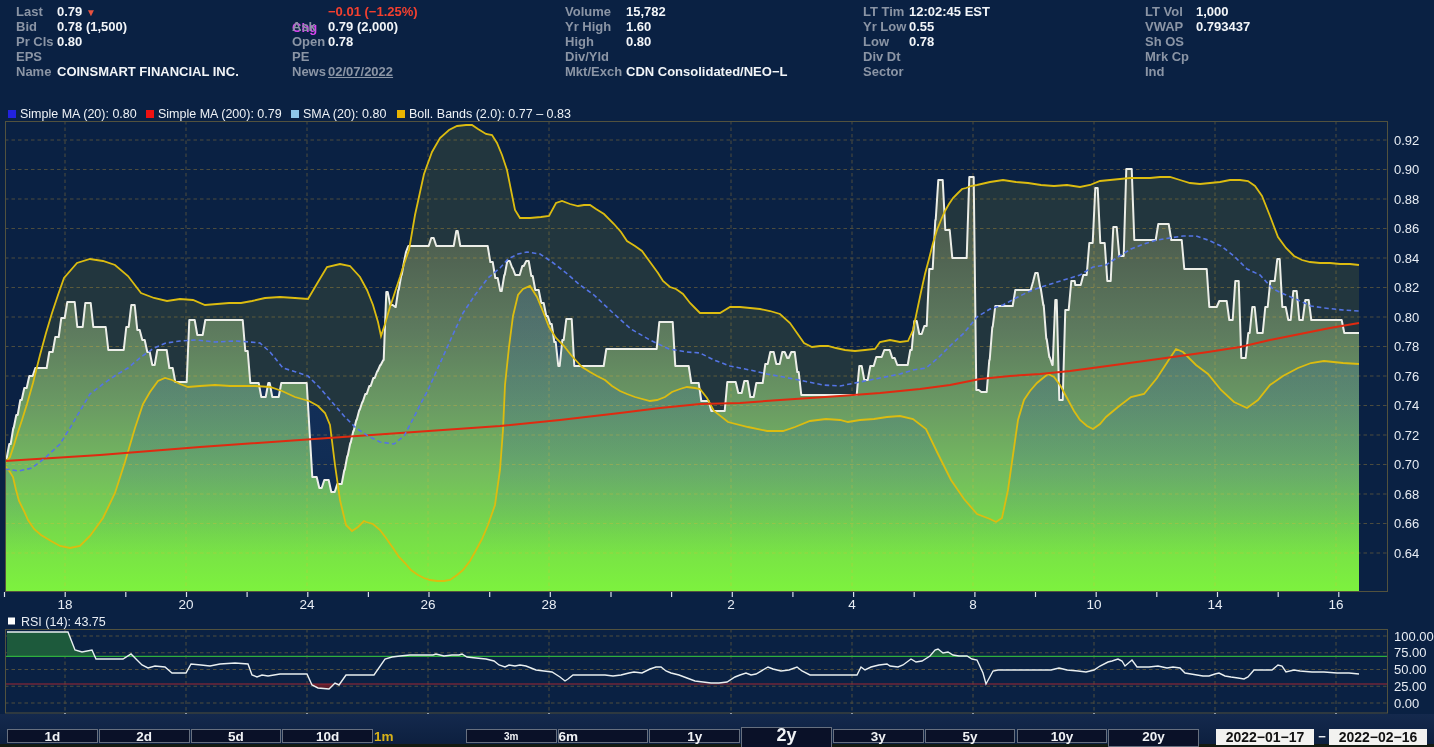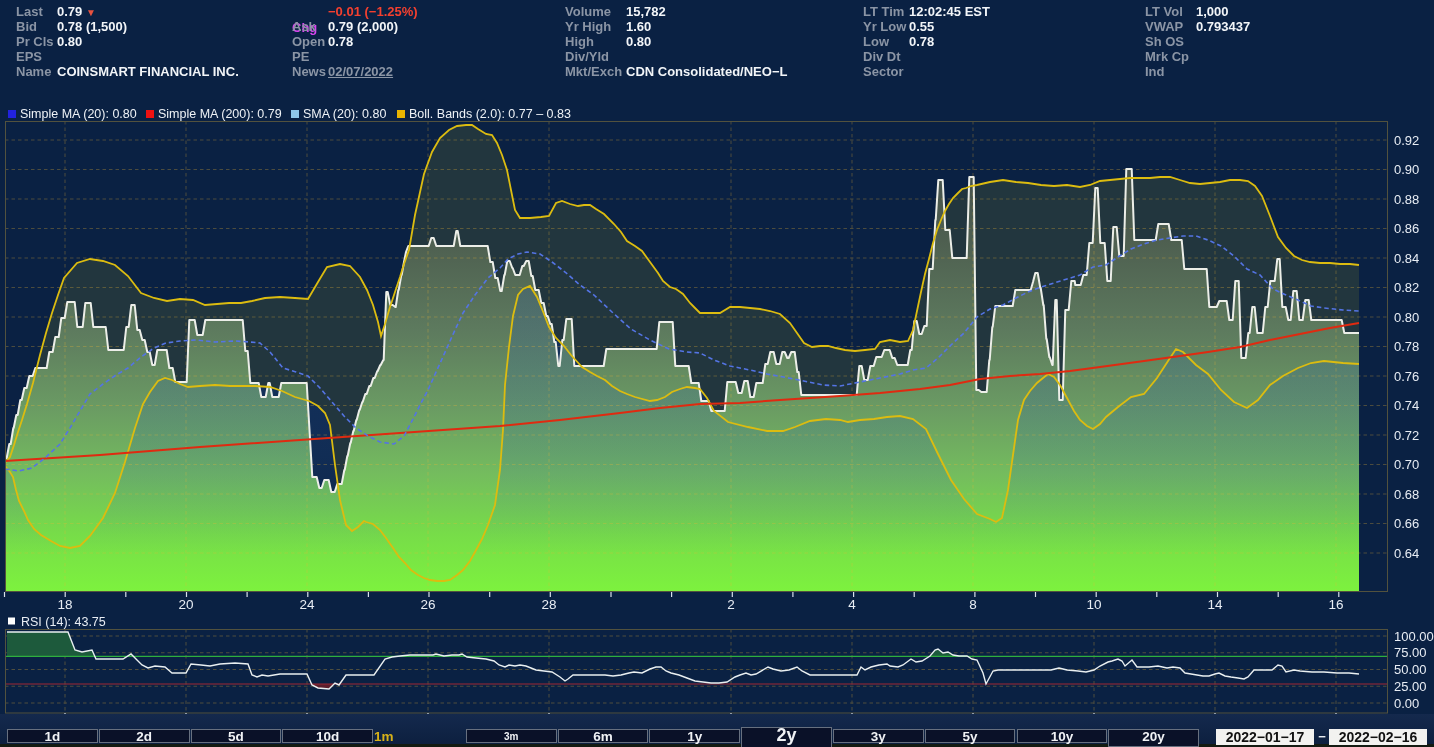--- a/index.html
+++ b/index.html
@@ -245,21 +245,21 @@
 <div style="position:absolute;left:397px;top:110px;width:8px;height:8px;background:#e8b400"></div>
 <div style="position:absolute;left:409px;top:107px;color:#eef2f6;font-size:12.5px;white-space:nowrap">Boll. Bands (2.0): 0.77 – 0.83</div>
 <div style="position:absolute;left:0;top:714px;width:1434px;height:33px;background:linear-gradient(#14294d,#0c1f3e)">
     <div style="position:absolute;left:0;top:30px;width:1434px;height:3px;background:#131b12"></div>
     <div style="position:absolute;left:7.0px;top:15px;width:90.8px;height:14px;background:#0a1128;border:1px solid #67707f;color:#f0f2f5;font-weight:bold;font-size:13.5px;text-align:center;line-height:14px">1d</div>
     <div style="position:absolute;left:98.8px;top:15px;width:90.8px;height:14px;background:#0a1128;border:1px solid #67707f;color:#f0f2f5;font-weight:bold;font-size:13.5px;text-align:center;line-height:14px">2d</div>
     <div style="position:absolute;left:190.5px;top:15px;width:90.8px;height:14px;background:#0a1128;border:1px solid #67707f;color:#f0f2f5;font-weight:bold;font-size:13.5px;text-align:center;line-height:14px">5d</div>
     <div style="position:absolute;left:282.3px;top:15px;width:90.8px;height:14px;background:#0a1128;border:1px solid #67707f;color:#f0f2f5;font-weight:bold;font-size:13.5px;text-align:center;line-height:14px">10d</div>
     <div style="position:absolute;left:374.1px;top:15px;width:91.8px;height:16px;color:#d8b218;font-weight:bold;font-size:13.5px;text-align:left;line-height:16px">1m</div>
     <div style="position:absolute;left:465.8px;top:15px;width:90.8px;height:14px;background:#0a1128;border:1px solid #67707f;color:#f0f2f5;font-weight:bold;font-size:10px;text-align:center;line-height:14px">3m</div>
-    <div style="position:absolute;left:557.6px;top:15px;width:90.8px;height:14px;background:#0a1128;border:1px solid #67707f;color:#f0f2f5;font-weight:bold;font-size:13.5px;text-align:center;line-height:14px">6m</div>
+    <div style="position:absolute;left:557.6px;top:15px;width:90.8px;height:14px;background:#0a1128;border:1px solid #67707f;color:#f0f2f5;font-weight:bold;font-size:13.5px;line-height:14px">6m</div>
     <div style="position:absolute;left:649.4px;top:15px;width:90.8px;height:14px;background:#0a1128;border:1px solid #67707f;color:#f0f2f5;font-weight:bold;font-size:13.5px;text-align:center;line-height:14px">1y</div>
     <div style="position:absolute;left:741.2px;top:13px;width:90.8px;height:27px;background:#0a1128;border:1px solid #67707f;color:#f0f2f5;font-weight:bold;font-size:18px;text-align:center;line-height:14px">2y</div>
     <div style="position:absolute;left:832.9px;top:15px;width:90.8px;height:14px;background:#0a1128;border:1px solid #67707f;color:#f0f2f5;font-weight:bold;font-size:13.5px;text-align:center;line-height:14px">3y</div>
     <div style="position:absolute;left:924.7px;top:15px;width:90.8px;height:14px;background:#0a1128;border:1px solid #67707f;color:#f0f2f5;font-weight:bold;font-size:13.5px;text-align:center;line-height:14px">5y</div>
     <div style="position:absolute;left:1016.5px;top:15px;width:90.8px;height:14px;background:#0a1128;border:1px solid #67707f;color:#f0f2f5;font-weight:bold;font-size:13.5px;text-align:center;line-height:14px">10y</div>
     <div style="position:absolute;left:1108.2px;top:15px;width:90.8px;height:18px;background:#0a1128;border:1px solid #67707f;color:#f0f2f5;font-weight:bold;font-size:13.5px;text-align:center;line-height:14px">20y</div>
     <div style="position:absolute;left:1216px;top:15px;width:98px;height:16px;background:#f2f2f0;color:#111;font-weight:bold;font-size:14px;text-align:center;line-height:16px">2022−01−17</div>
     <div style="position:absolute;left:1317px;top:15px;width:10px;height:16px;color:#e6eaf0;font-weight:bold;font-size:13px;text-align:center;line-height:16px">−</div>
     <div style="position:absolute;left:1329px;top:15px;width:98px;height:16px;background:#f2f2f0;color:#111;font-weight:bold;font-size:14px;text-align:center;line-height:16px">2022−02−16</div>
   </div>

